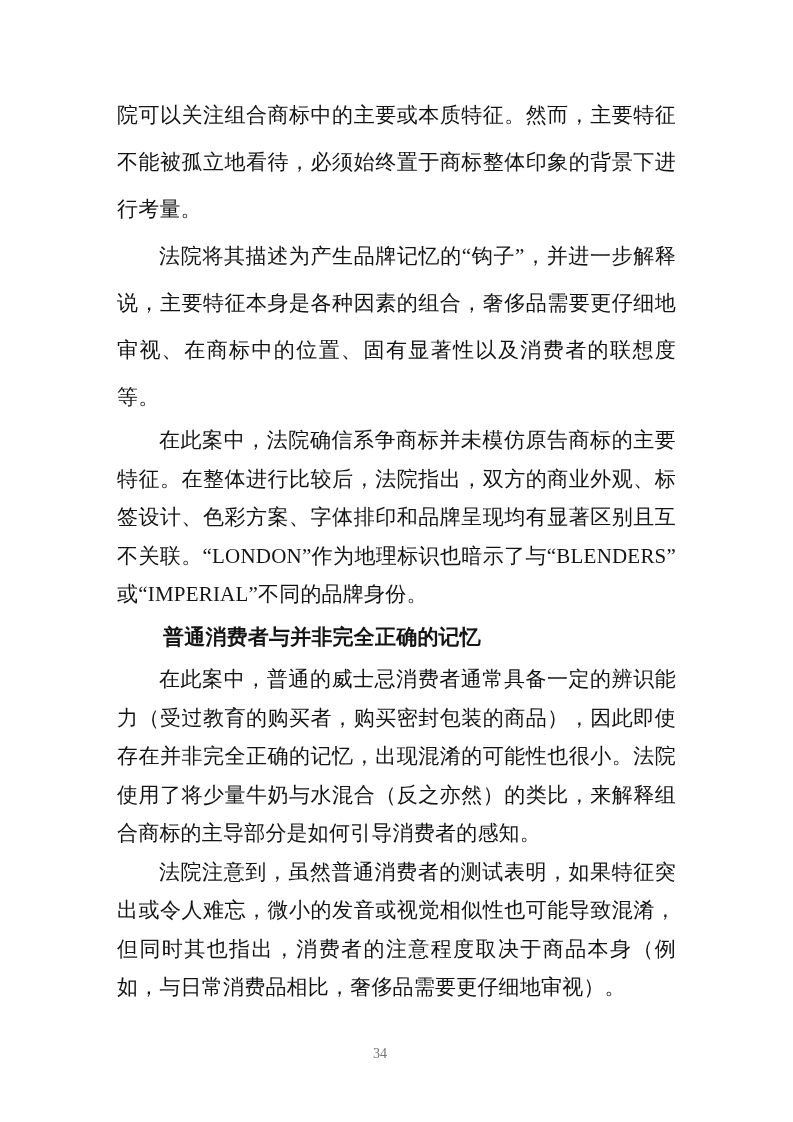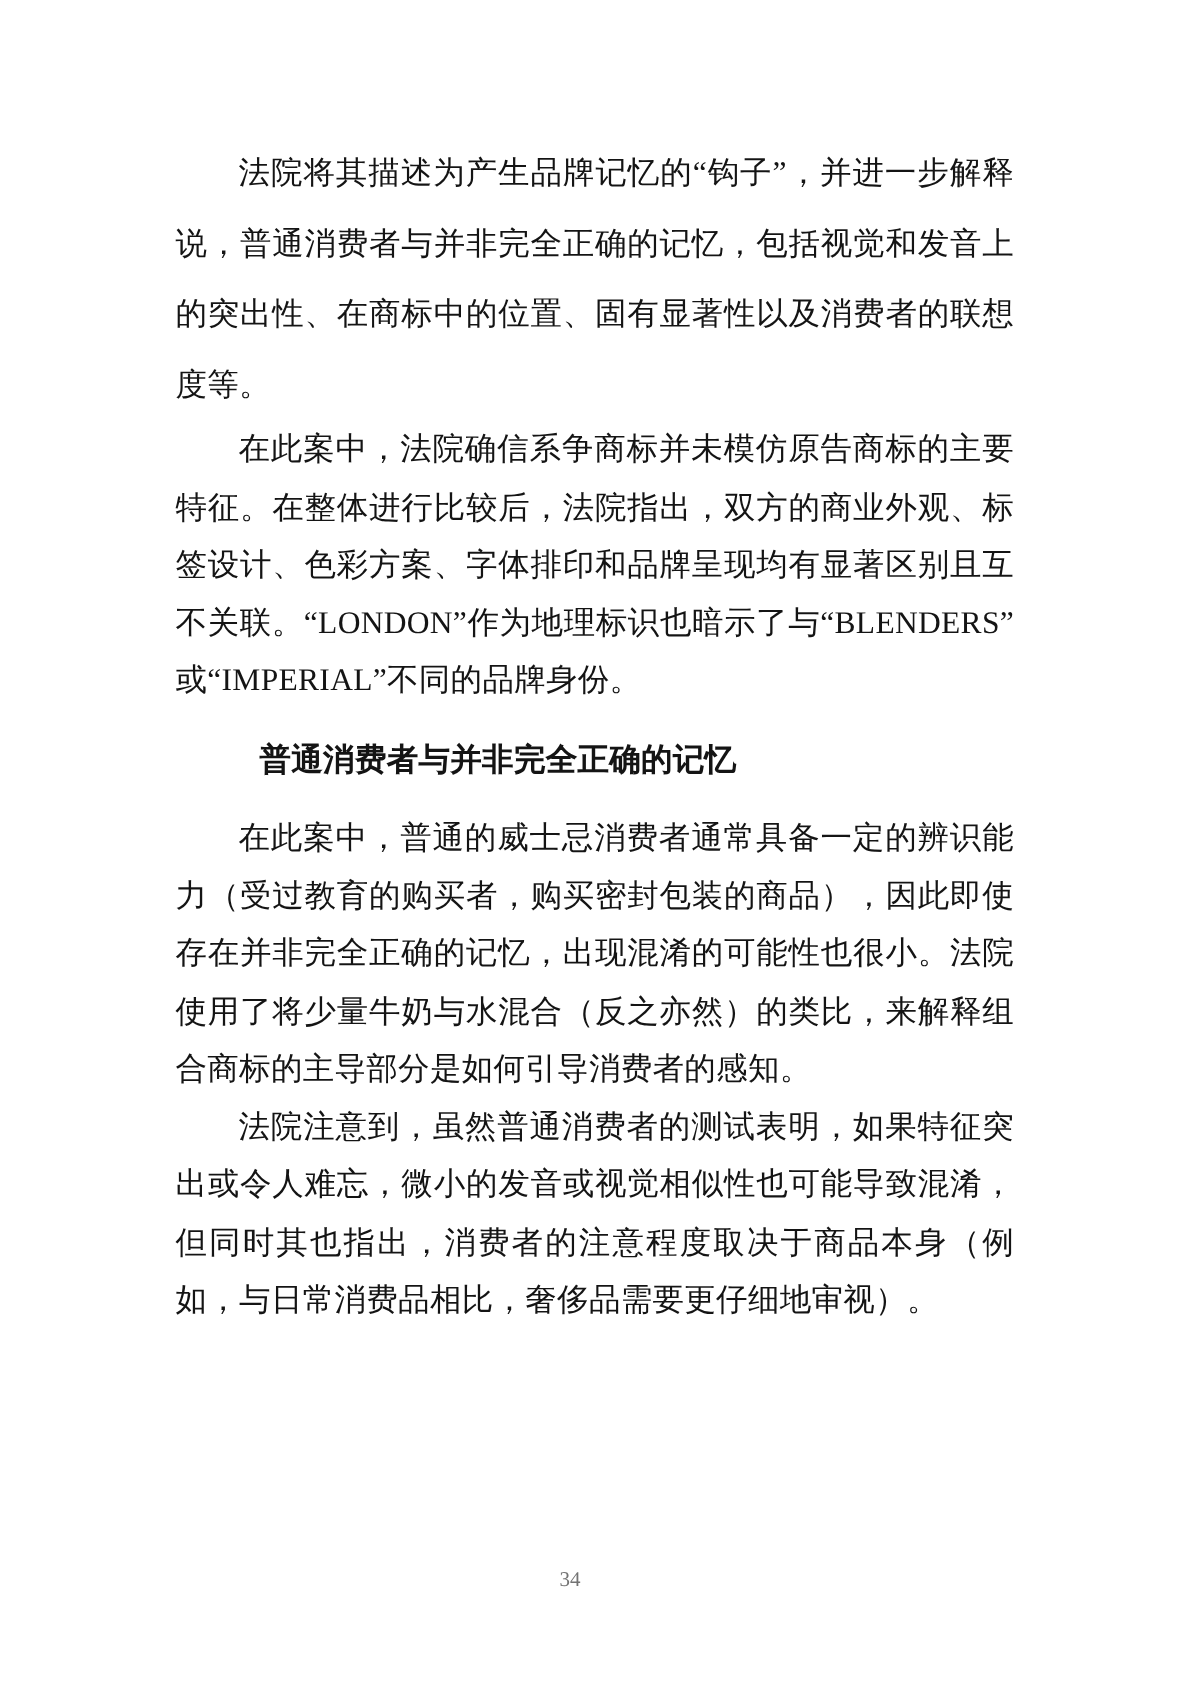--- a/index.html
+++ b/index.html
@@ -32,21 +32,21 @@
     letter-spacing: 0.2px;
     word-break: break-all;
   }
   .para.no-indent {
     text-indent: 0;
   }
   .tight {
     line-height: 38.5px;
   }
   .heading {
-    margin: 14px;
+    margin: 4px;
     font-size: 21px;
     line-height: 38.5px;
     font-weight: bold;
     text-indent: 2em;
     letter-spacing: 0.2px;
   }
   .page-number {
     position: absolute;
     left: 0;
     top: 1045px;
@@ -55,20 +55,21 @@
     font-size: 14px;
     line-height: 18px;
     color: #737373;
   }
 </style>
 </head>
 <body>
 
 <div class="page">
   <div class="text-column">
-    <p class="para">法院将其描述为产生品牌记忆的“钩子”，并进一步解释说，普通消费者与并非完全正确的记忆，包括视觉和发音上的突出性、在商标中的位置、固有显著性以及消费者的联想度等。</p>
+    <p class="para no-indent">院可以关注组合商标中的主要或本质特征。然而，主要特征不能被孤立地看待，必须始终置于商标整体印象的背景下进行考量。</p>
+    <p class="para">法院将其描述为产生品牌记忆的“钩子”，并进一步解释说，主要特征本身是各种因素的组合，奢侈品需要更仔细地审视、在商标中的位置、固有显著性以及消费者的联想度等。</p>
     <p class="para tight">在此案中，法院确信系争商标并未模仿原告商标的主要特征。在整体进行比较后，法院指出，双方的商业外观、标签设计、色彩方案、字体排印和品牌呈现均有显著区别且互不关联。“LONDON”作为地理标识也暗示了与“BLENDERS”或“IMPERIAL”不同的品牌身份。</p>
     <p class="heading">普通消费者与并非完全正确的记忆</p>
     <p class="para tight">在此案中，普通的威士忌消费者通常具备一定的辨识能力（受过教育的购买者，购买密封包装的商品），因此即使存在并非完全正确的记忆，出现混淆的可能性也很小。法院使用了将少量牛奶与水混合（反之亦然）的类比，来解释组合商标的主导部分是如何引导消费者的感知。</p>
     <p class="para tight">法院注意到，虽然普通消费者的测试表明，如果特征突出或令人难忘，微小的发音或视觉相似性也可能导致混淆，但同时其也指出，消费者的注意程度取决于商品本身（例如，与日常消费品相比，奢侈品需要更仔细地审视）。</p>
   </div>
   <div class="page-number">34</div>
 </div>
 
 </body></html>

